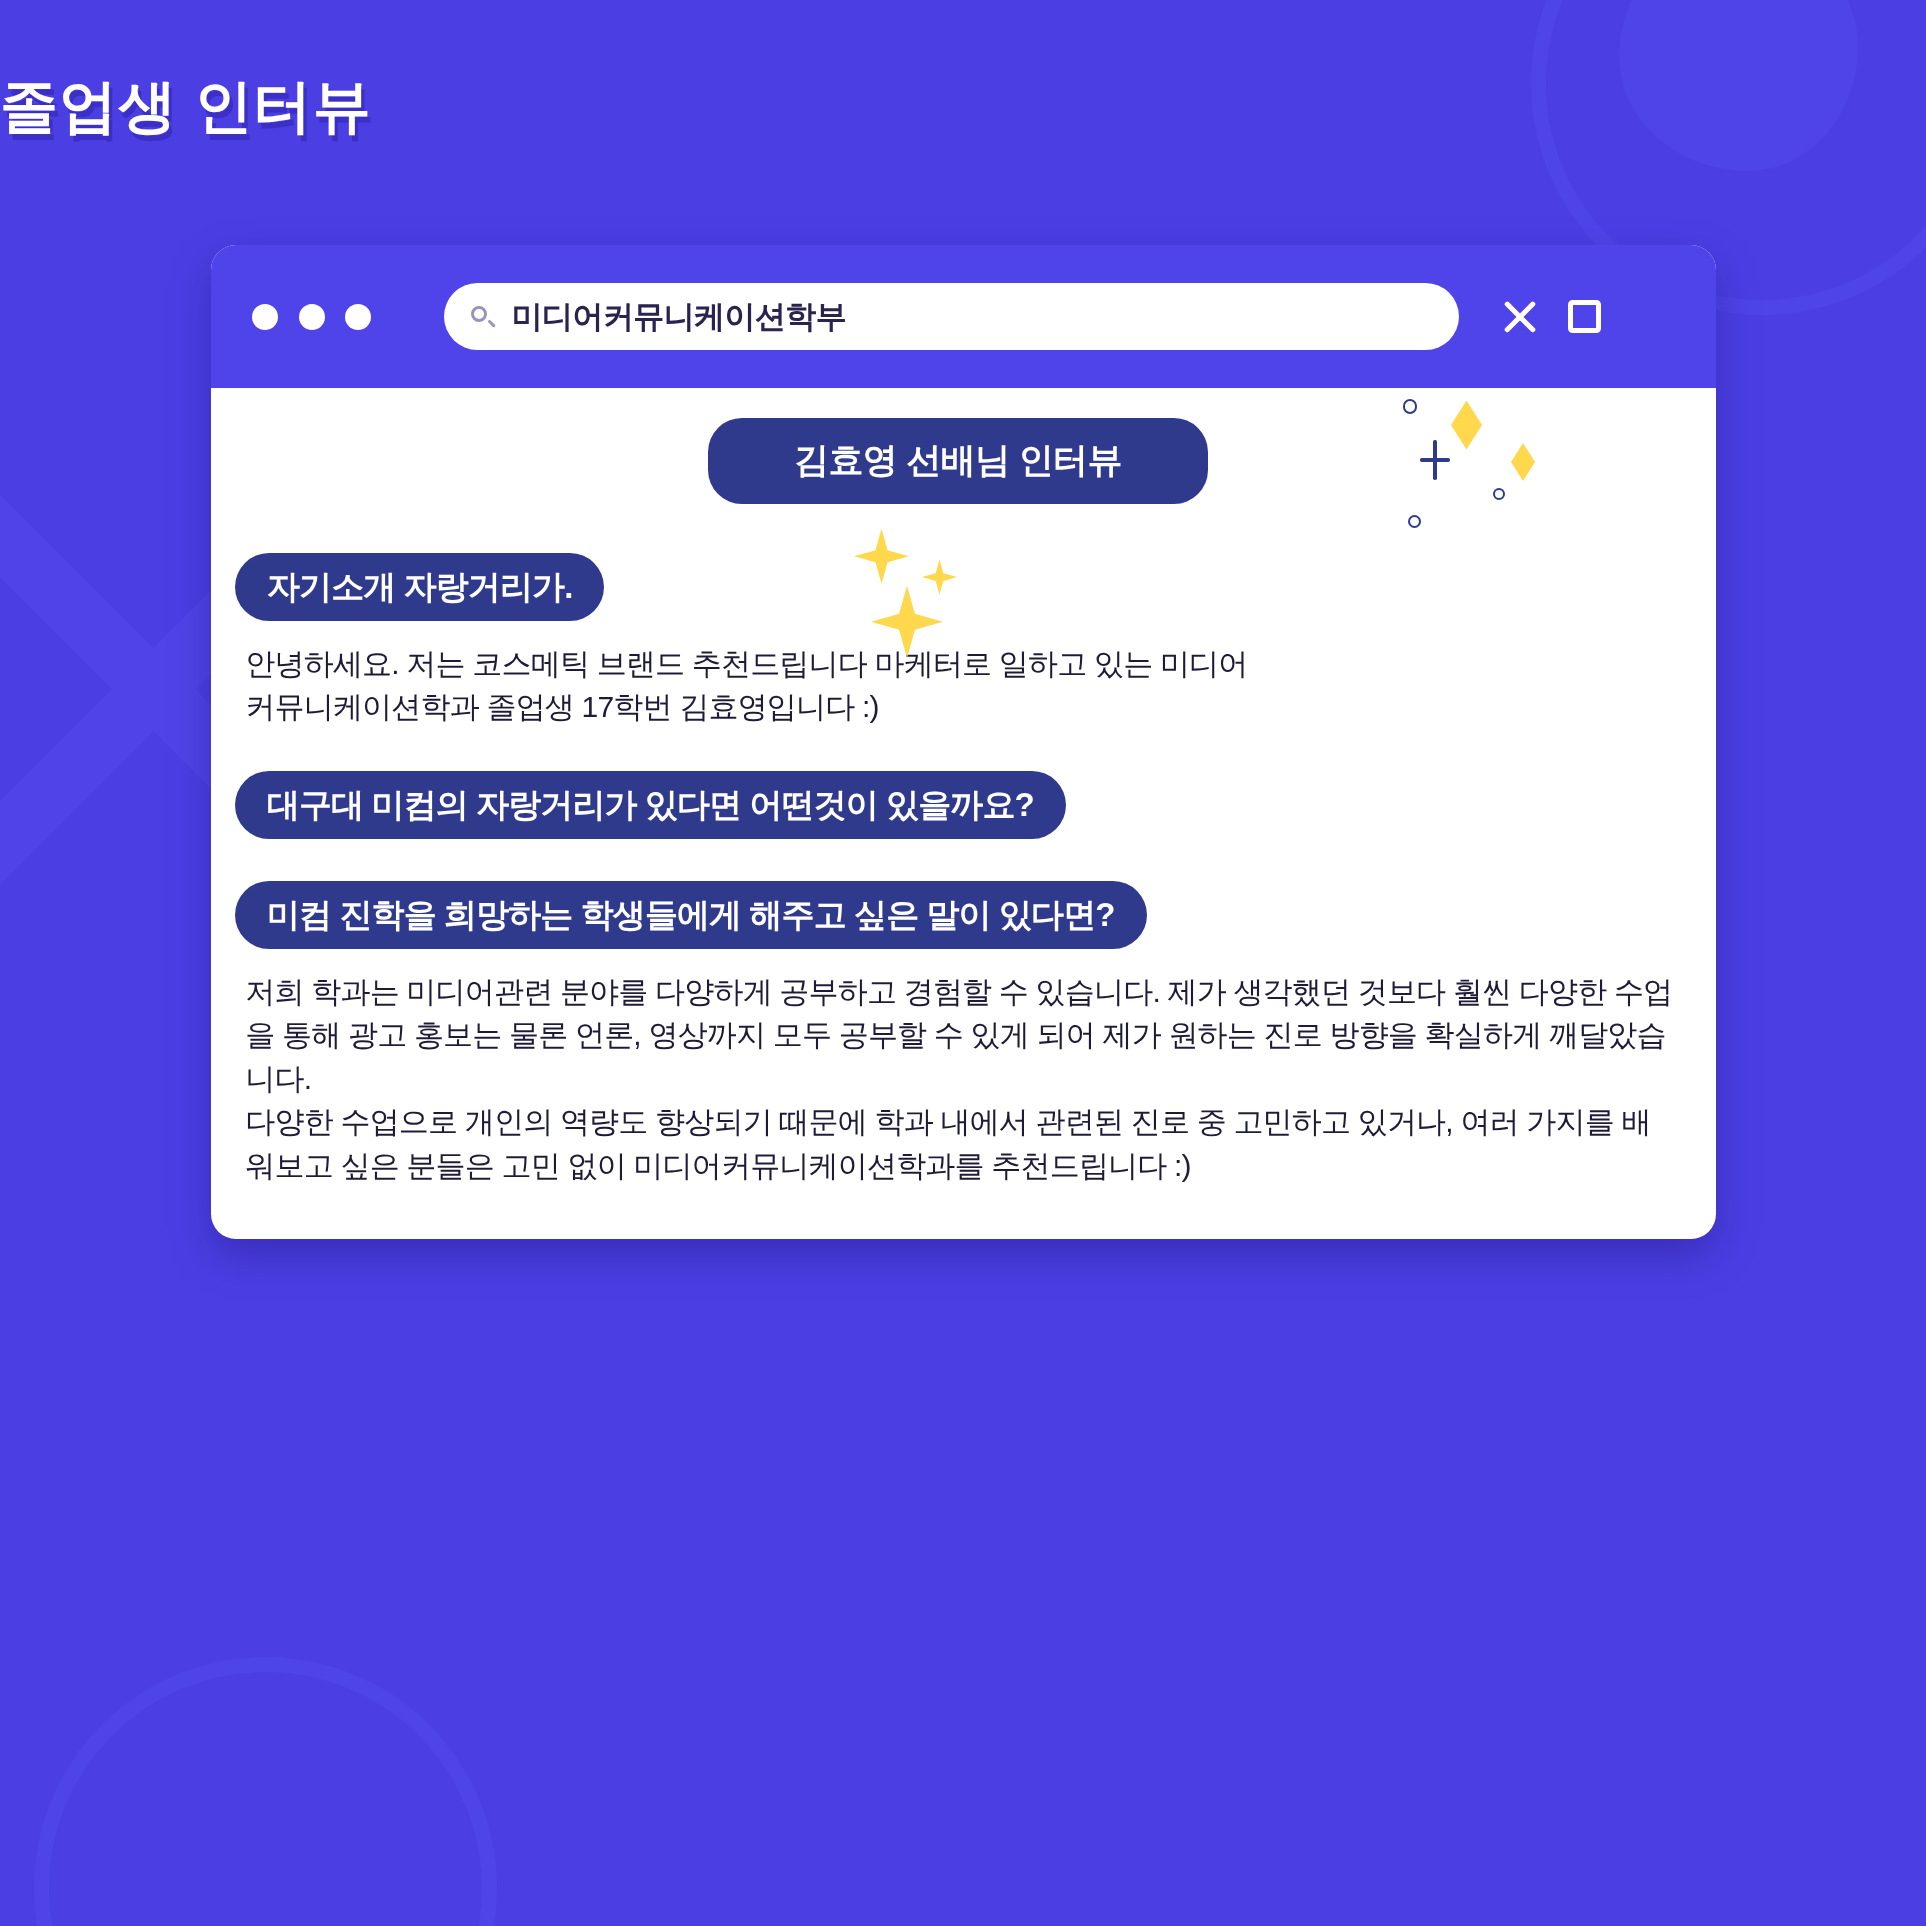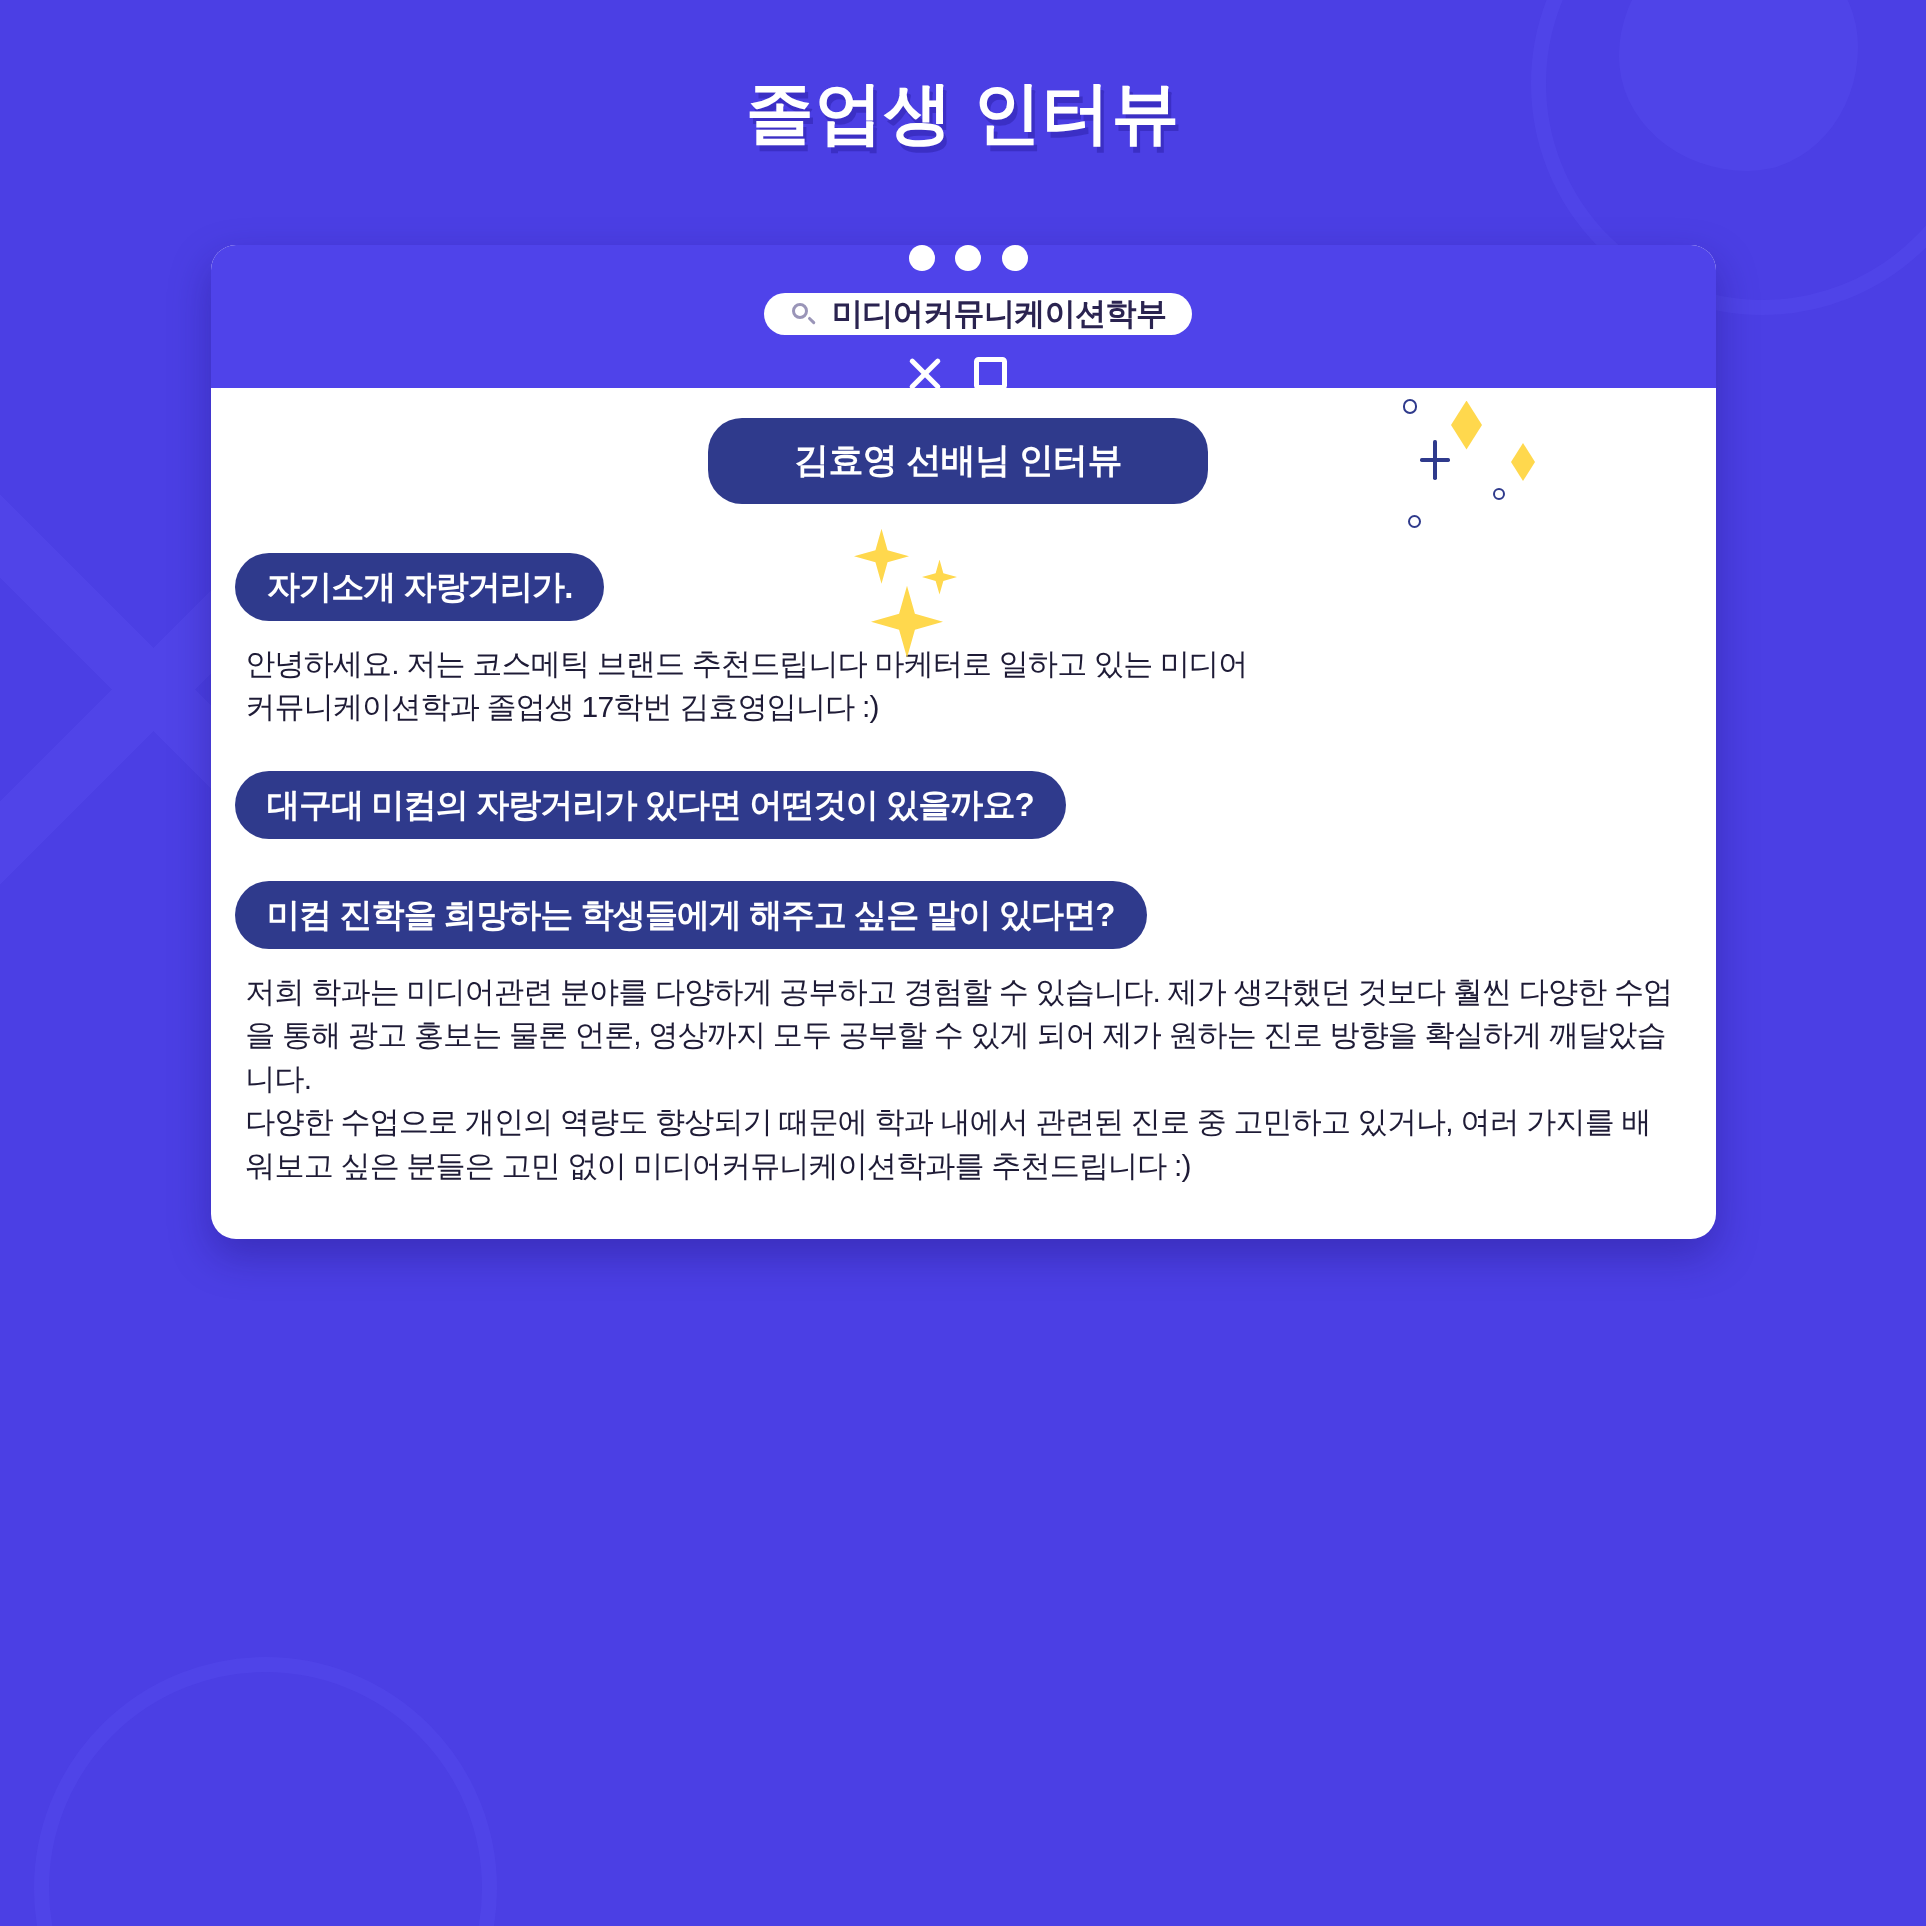--- a/index.html
+++ b/index.html
@@ -59,22 +59,22 @@
     border-radius: 50%;
     border: 15px solid #5a4ef0;
   }
 
   
   .page-title {
     position: absolute;
     top: 68px;
     left: 0;
     right: 0;
-    text-align: center;
-    font-size: 68px;
+    text-align: left;
+    font-size: 58px;
     font-weight: 800;
     color: #ffffff;
     letter-spacing: 1.1px;
     text-shadow: 3.4px 5.7px 0 rgba(40, 28, 160, 0.45);
   }
 
   
   .window {
     position: absolute;
     left: 211px;
@@ -86,21 +86,20 @@
     overflow: hidden;
   }
   .titlebar {
     height: 143px;
     background: #4f43ea;
     display: flex;
     align-items: center;
     padding: 0 32px;
     box-sizing: border-box;
     gap: 21.7px;
-    flex-direction: column;
   }
   .dots {
     display: flex;
     gap: 20.5px;
     align-items: center;
     flex: 0 0 auto;
     padding-left: 9px;
   }
   .dot {
     width: 26px;

